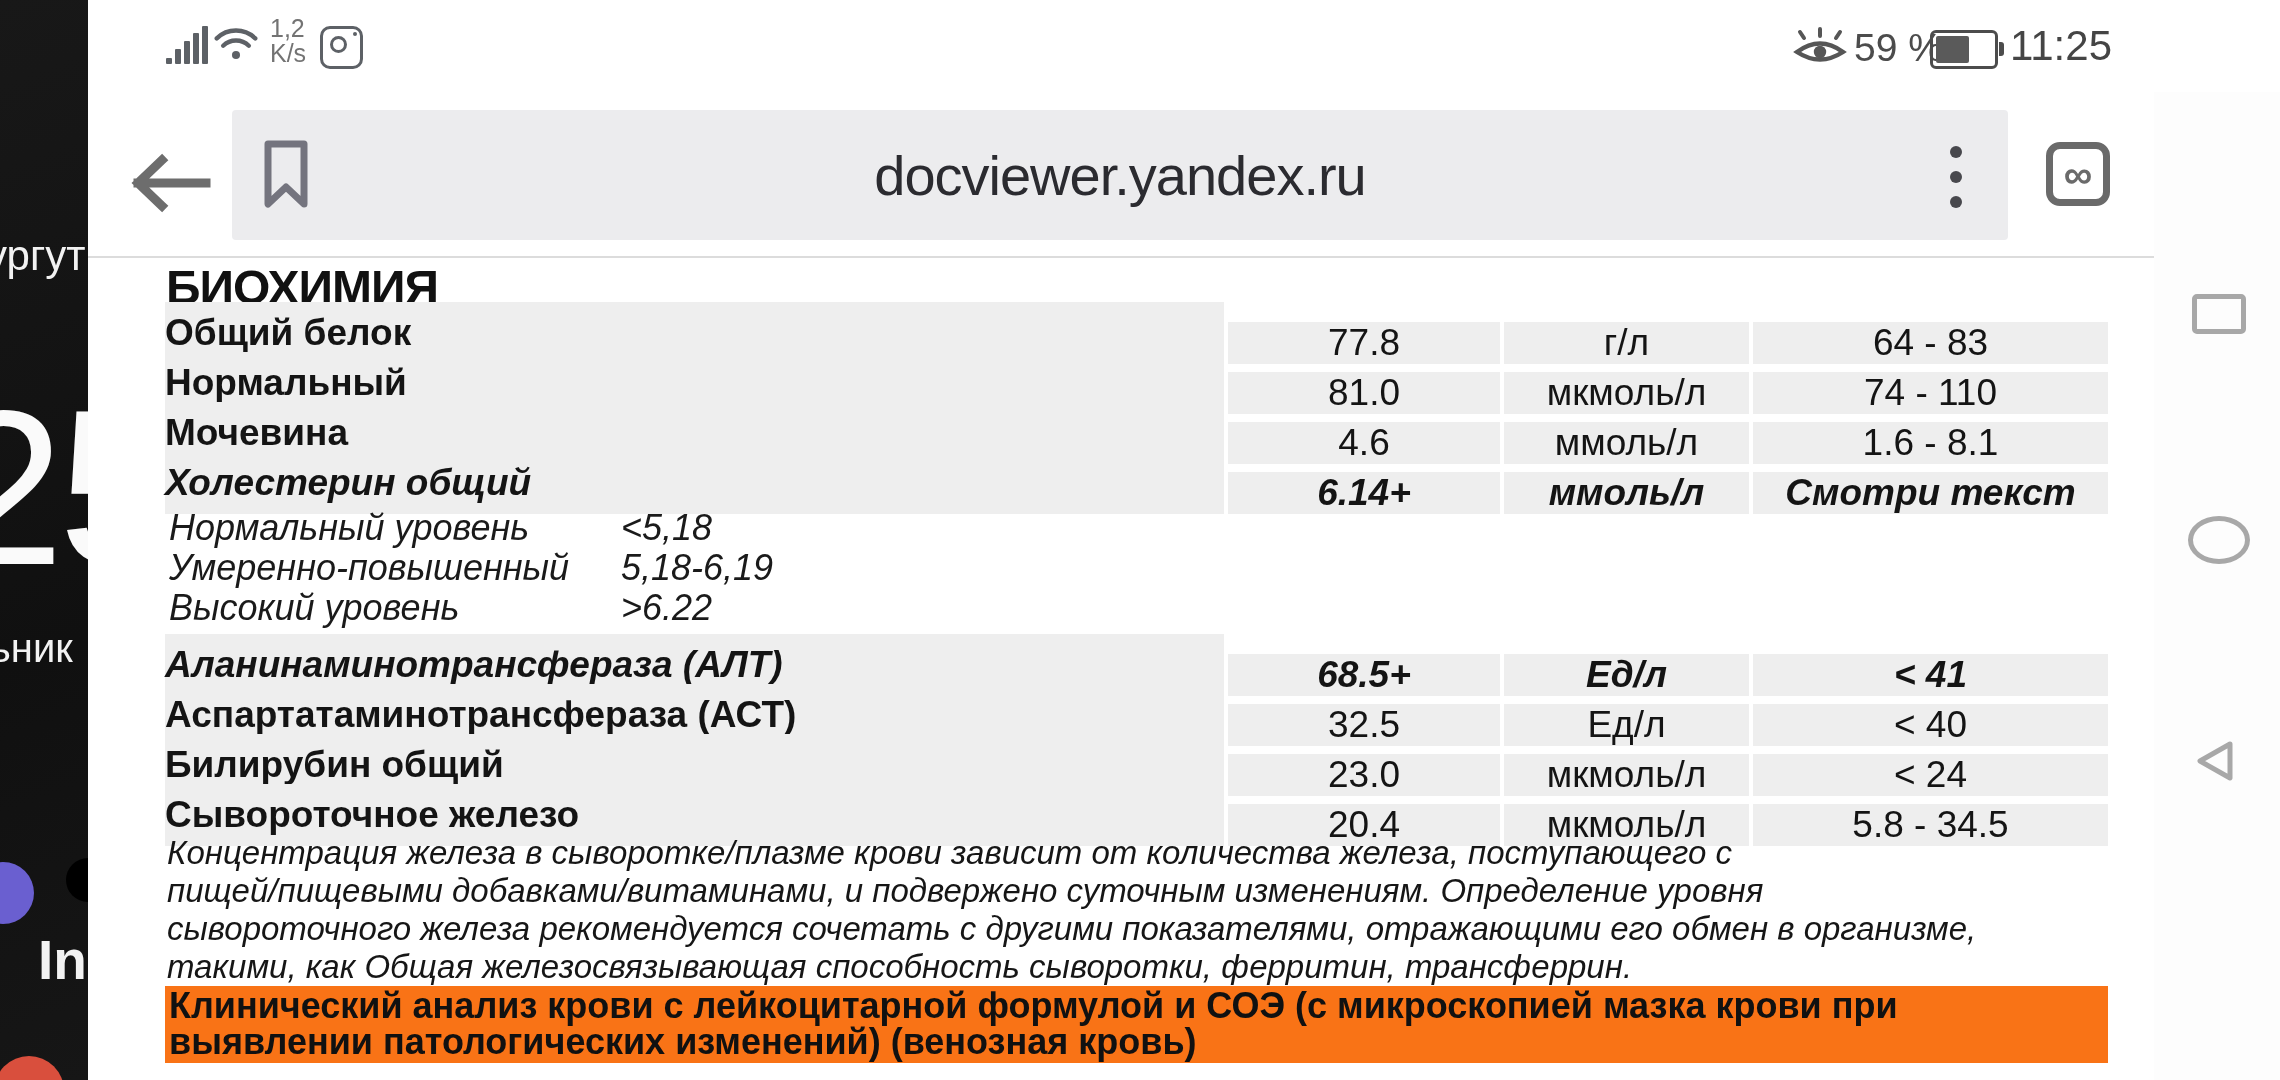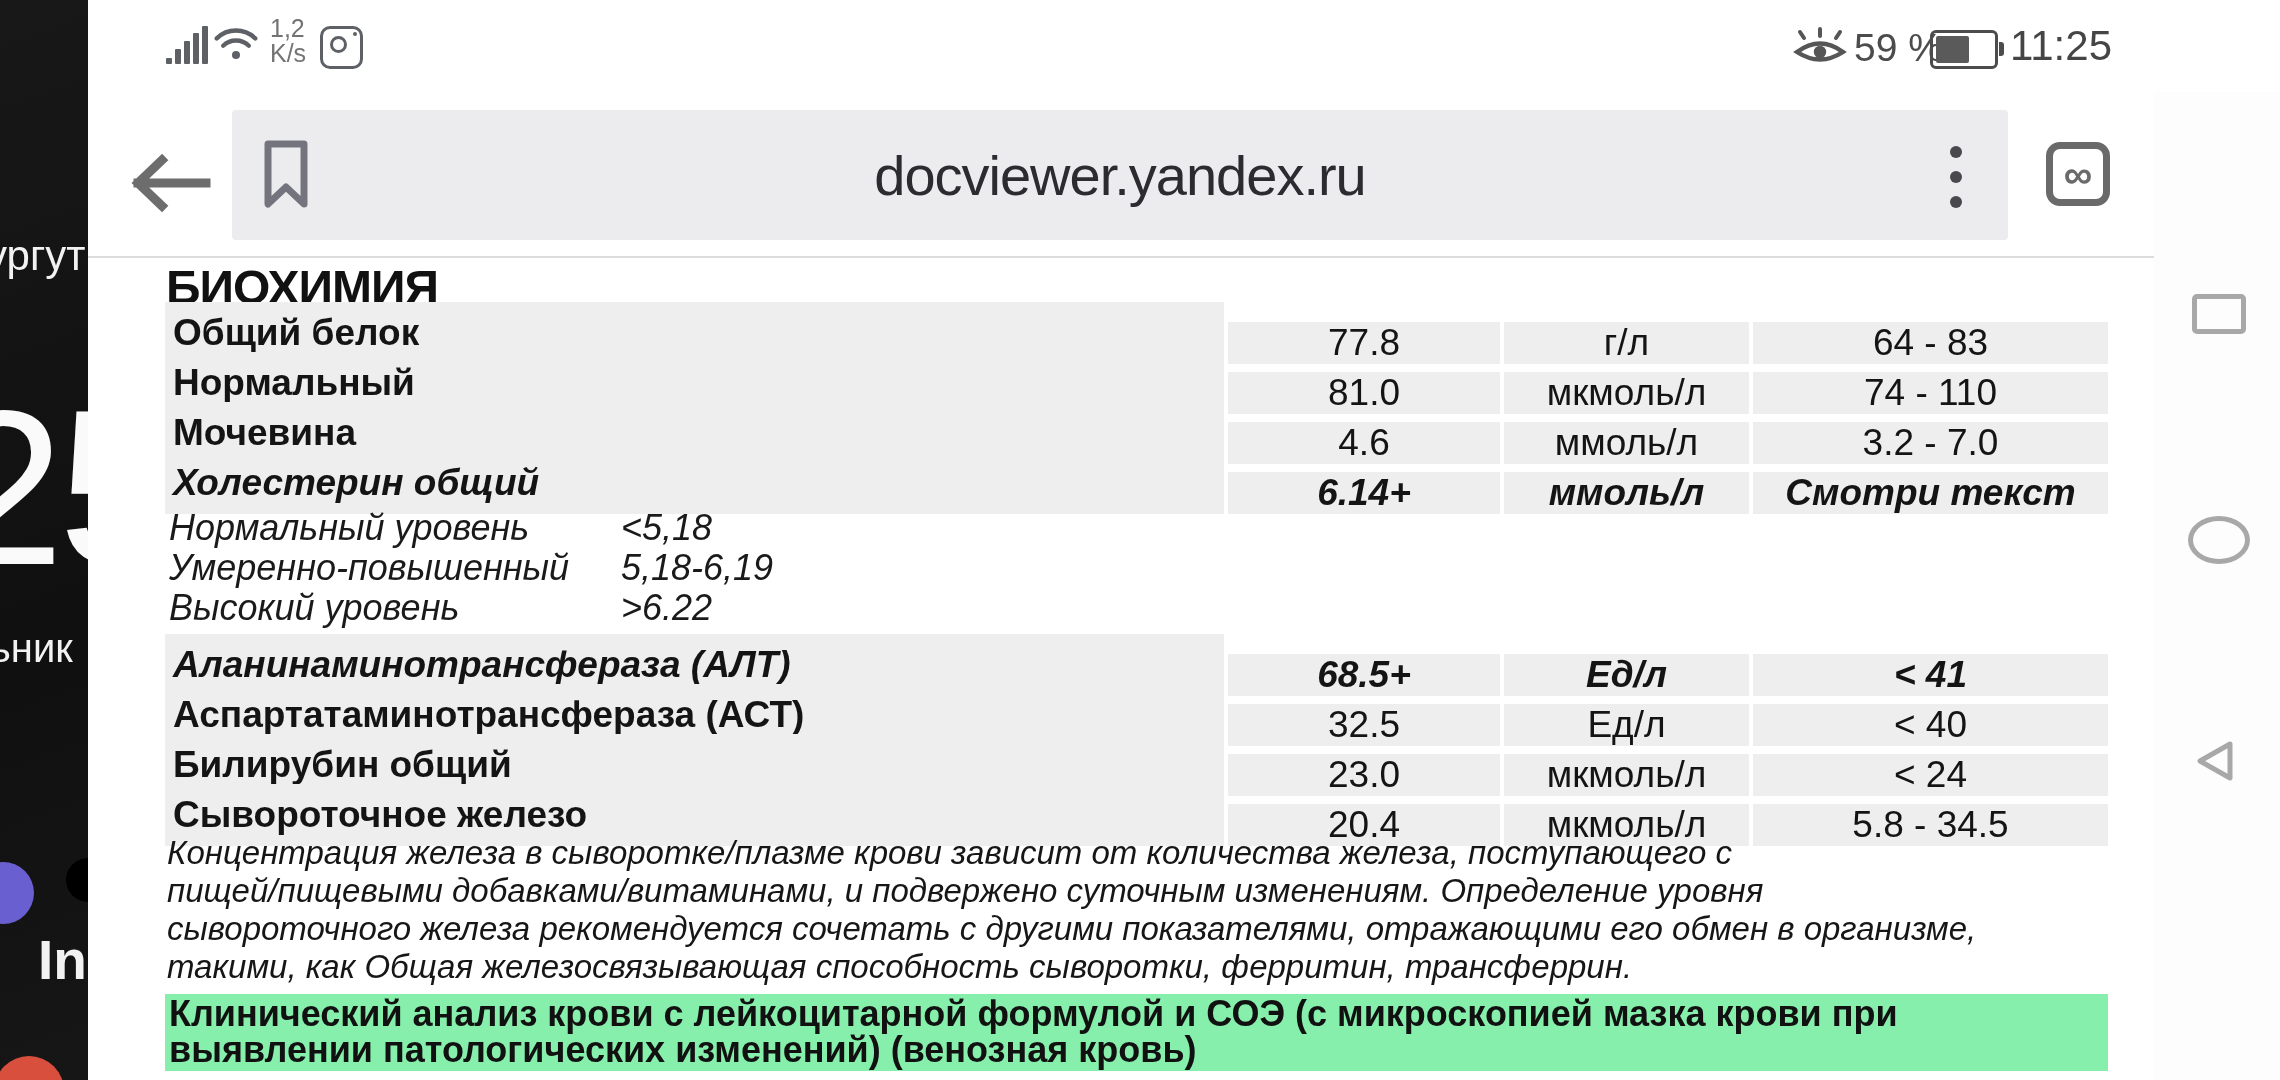--- a/index.html
+++ b/index.html
@@ -54,28 +54,28 @@
   .nav-recents{position:absolute;left:38px;top:202px;width:44px;height:30px;border:5px solid #a8a8a8;border-radius:5px;}
   .nav-home{position:absolute;left:34px;top:424px;width:52px;height:38px;border:5px solid #a8a8a8;border-radius:50%;}
   .nav-back{position:absolute;left:36px;top:646px;}
 
   
   .doc{position:absolute;left:88px;top:258px;width:2066px;height:822px;background:#fff;}
   .doc-title{position:absolute;left:78px;top:2px;font-size:48px;font-weight:bold;letter-spacing:-1px;color:#111;}
   .table-wrap{position:absolute;left:77px;top:44px;width:1943px;}
   .trow{display:grid;grid-template-columns:1059px 272px 245px 355px;column-gap:4px;height:46px;margin-bottom:4px;}
   .trow .cell{background:#eeeeee;display:flex;align-items:center;font-size:37px;color:#141414;box-sizing:border-box;}
-  .cell.c-name{font-weight:bold;padding-left:8px;}
+  .cell.c-name{font-weight:bold;}
   .cell.c-val,.cell.c-unit,.cell.c-rng{justify-content:center;margin-top:20px;}
   .trow.flagged .cell{font-weight:bold;font-style:italic;}
   .chol-block{background:#fff;padding:6px 0 6px 4px;margin-bottom:0;}
   .chol-line{display:flex;font-size:36px;font-style:italic;height:40px;align-items:center;color:#1a1a1a;}
   .chol-line .lbl{width:452px;}
   .iron-note{font-size:33px;font-style:italic;line-height:38px;color:#161616;padding-left:2px;}
-  .sec2-header{margin-top:8px;background:#86efac;font-size:36px;font-weight:bold;line-height:36px;
+  .sec2-header{background:#f97316;font-size:36px;font-weight:bold;line-height:36px;
     padding:2px 6px 3px 4px;color:#111;}
 </style>
 </head>
 <body>
 
 <div class="statusbar">
   <div class="sig">
     <i style="left:0;height:6px"></i>
       <i style="left:9px;height:15px"></i>
       <i style="left:18px;height:23px"></i>
@@ -161,21 +161,21 @@
     <div class="trow">
       <div class="cell c-name">Нормальный</div>
       <div class="cell c-val">81.0</div>
       <div class="cell c-unit">мкмоль/л</div>
       <div class="cell c-rng">74 - 110</div>
     </div>
     <div class="trow">
       <div class="cell c-name">Мочевина</div>
       <div class="cell c-val">4.6</div>
       <div class="cell c-unit">ммоль/л</div>
-      <div class="cell c-rng">3.2 - 7.0</div>
+      <div class="cell c-rng">1.6 - 8.1</div>
     </div>
     <div class="trow flagged">
       <div class="cell c-name">Холестерин общий</div>
       <div class="cell c-val">6.14+</div>
       <div class="cell c-unit">ммоль/л</div>
       <div class="cell c-rng">Смотри текст</div>
     </div>
 
     <div class="chol-block">
       <div class="chol-line">

